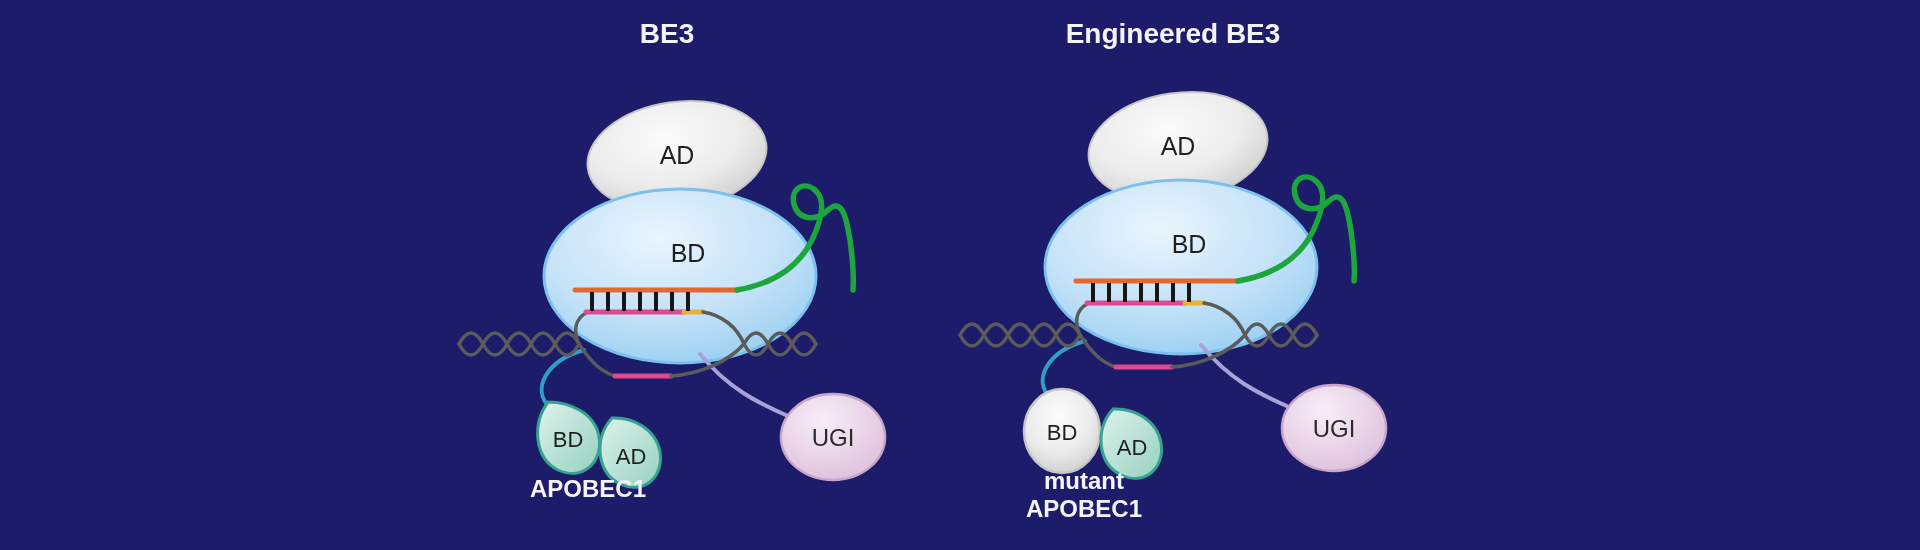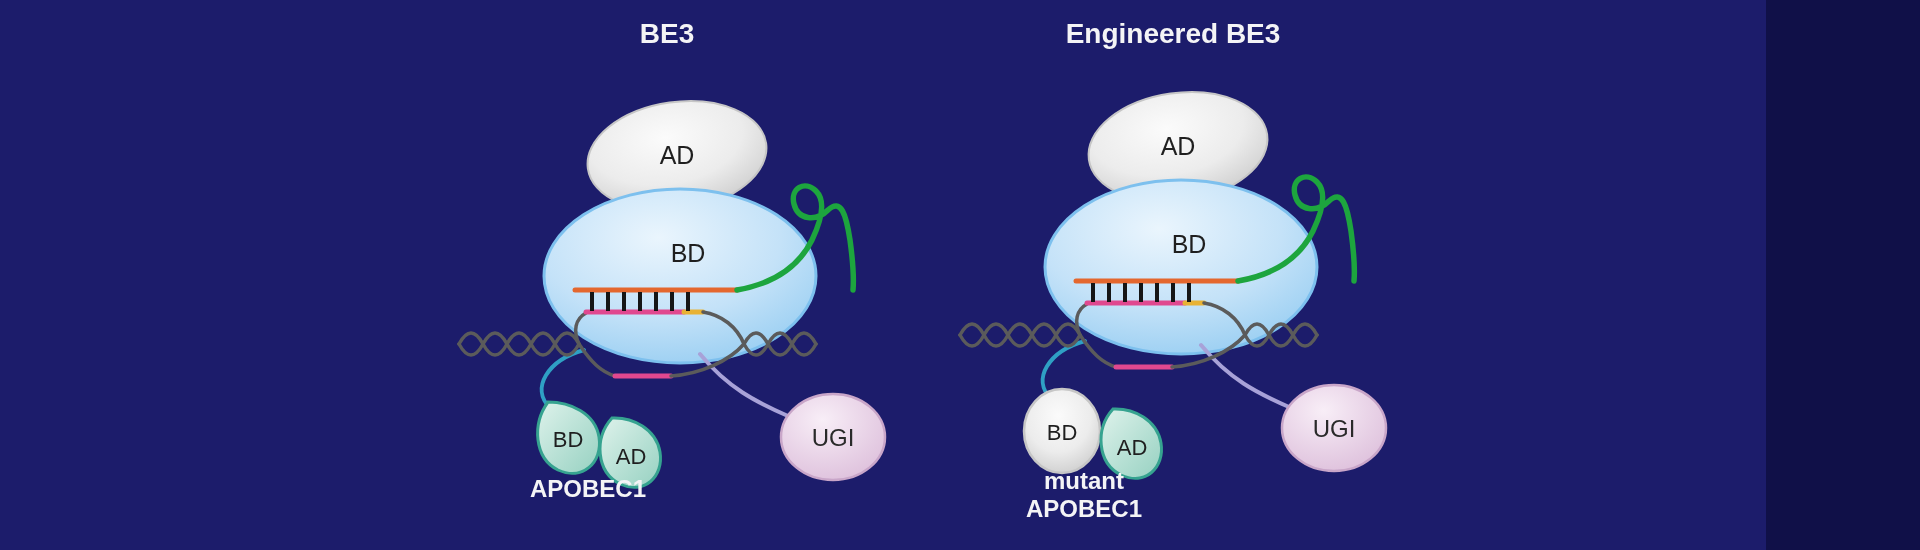--- a/index.html
+++ b/index.html
@@ -1,16 +1,16 @@
 <!DOCTYPE html>
 <html><head>
 <meta charset="utf-8">
 <style>
   html,body{margin:0;padding:0;background:#101048;}
-  .stage{width:1766px;height:550px;position:relative;overflow:hidden;}
+  .stage{width:1920px;height:550px;position:relative;overflow:hidden;}
   svg{display:block;}
   .t{font-family:"Liberation Sans","DejaVu Sans",sans-serif;}
   .title{font-size:28px;font-weight:bold;fill:#f4f4f6;}
   .biglabel{font-size:25px;fill:#1f1f1f;}
   .leaflabel{font-size:22px;fill:#1f1f1f;}
   .ugilabel{font-size:24px;fill:#2a2a2a;}
   .namelabel{font-size:24px;font-weight:bold;fill:#f4f4f6;}
   text{text-anchor:middle;}
 </style>
 </head>

